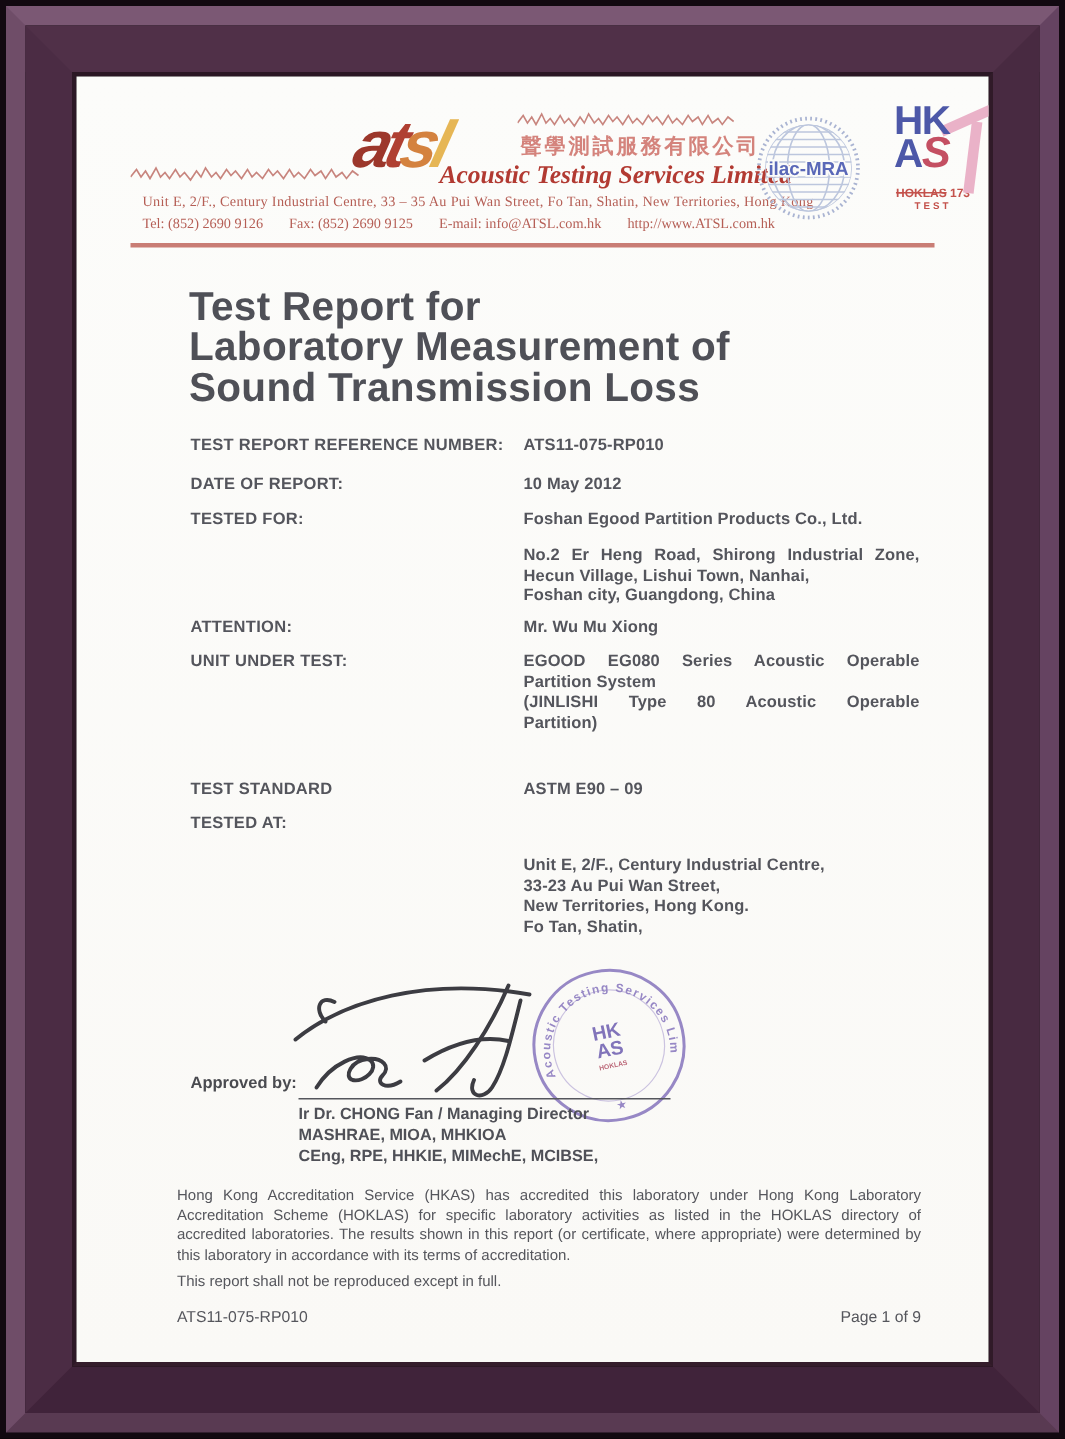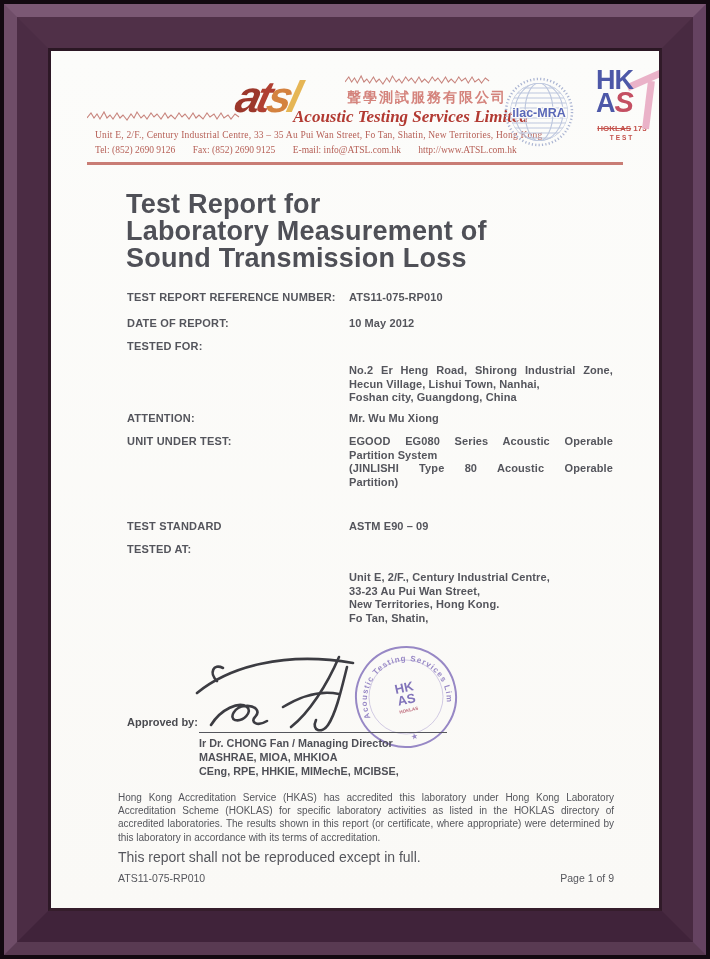--- a/index.html
+++ b/index.html
@@ -84,21 +84,21 @@
   .stamp { left:302px; top:593px; width:106px; height:106px;
            transform:rotate(-12deg); opacity:.9; }
   .approved { left:76px; top:665px; font-size:11px; font-weight:bold; color:#4a4b50;text-align:center; }
   .sig-block { left:148px; top:681px; width:248px;
                border-top:1.6px solid #55565c; padding-top:3px;
                font-size:10.8px; font-weight:bold; line-height:14px; color:#4f5057; }
 
   
   .acc-para { left:67px; top:740px; width:496px; font-size:10px;
               line-height:13.2px; text-align:justify; color:#55565c; }
-  .repro { left:67px; top:798px; font-size:14px; color:#55565c;text-align:right; }
+  .repro { left:67px; top:798px; font-size:10px; color:#55565c;text-align:right; }
   .bottom-row { left:67px; top:821px; width:496px; display:flex;
                 justify-content:space-between; font-size:10.5px; color:#55565c; }
 </style>
 </head>
 <body>
 
 <div class="frame1">
  <div class="frame2">
   <div class="frame3">
    <div class="frame4">
@@ -171,20 +171,21 @@
         <div>Sound Transmission Loss</div>
       </div>
 
       <div class="abs flabel" style="top:240px">TEST REPORT REFERENCE NUMBER:</div>
       <div class="abs fvalue" style="top:240px">ATS11-075-RP010</div>
 
       <div class="abs flabel" style="top:266px">DATE OF REPORT:</div>
       <div class="abs fvalue" style="top:266px">10 May 2012</div>
 
       <div class="abs flabel" style="top:289px">TESTED FOR:</div>
+      <div class="abs fvalue" style="top:289px">Foshan Egood Partition Products Co., Ltd.</div>
 
       <div class="abs fvalue" style="top:313px">
         <div class="j">No.2 Er Heng Road, Shirong Industrial Zone,</div>
         <div>Hecun Village, Lishui Town, Nanhai,</div>
         <div>Foshan city, Guangdong, China</div>
       </div>
 
       <div class="abs flabel" style="top:361px">ATTENTION:</div>
       <div class="abs fvalue" style="top:361px">Mr. Wu Mu Xiong</div>
 

